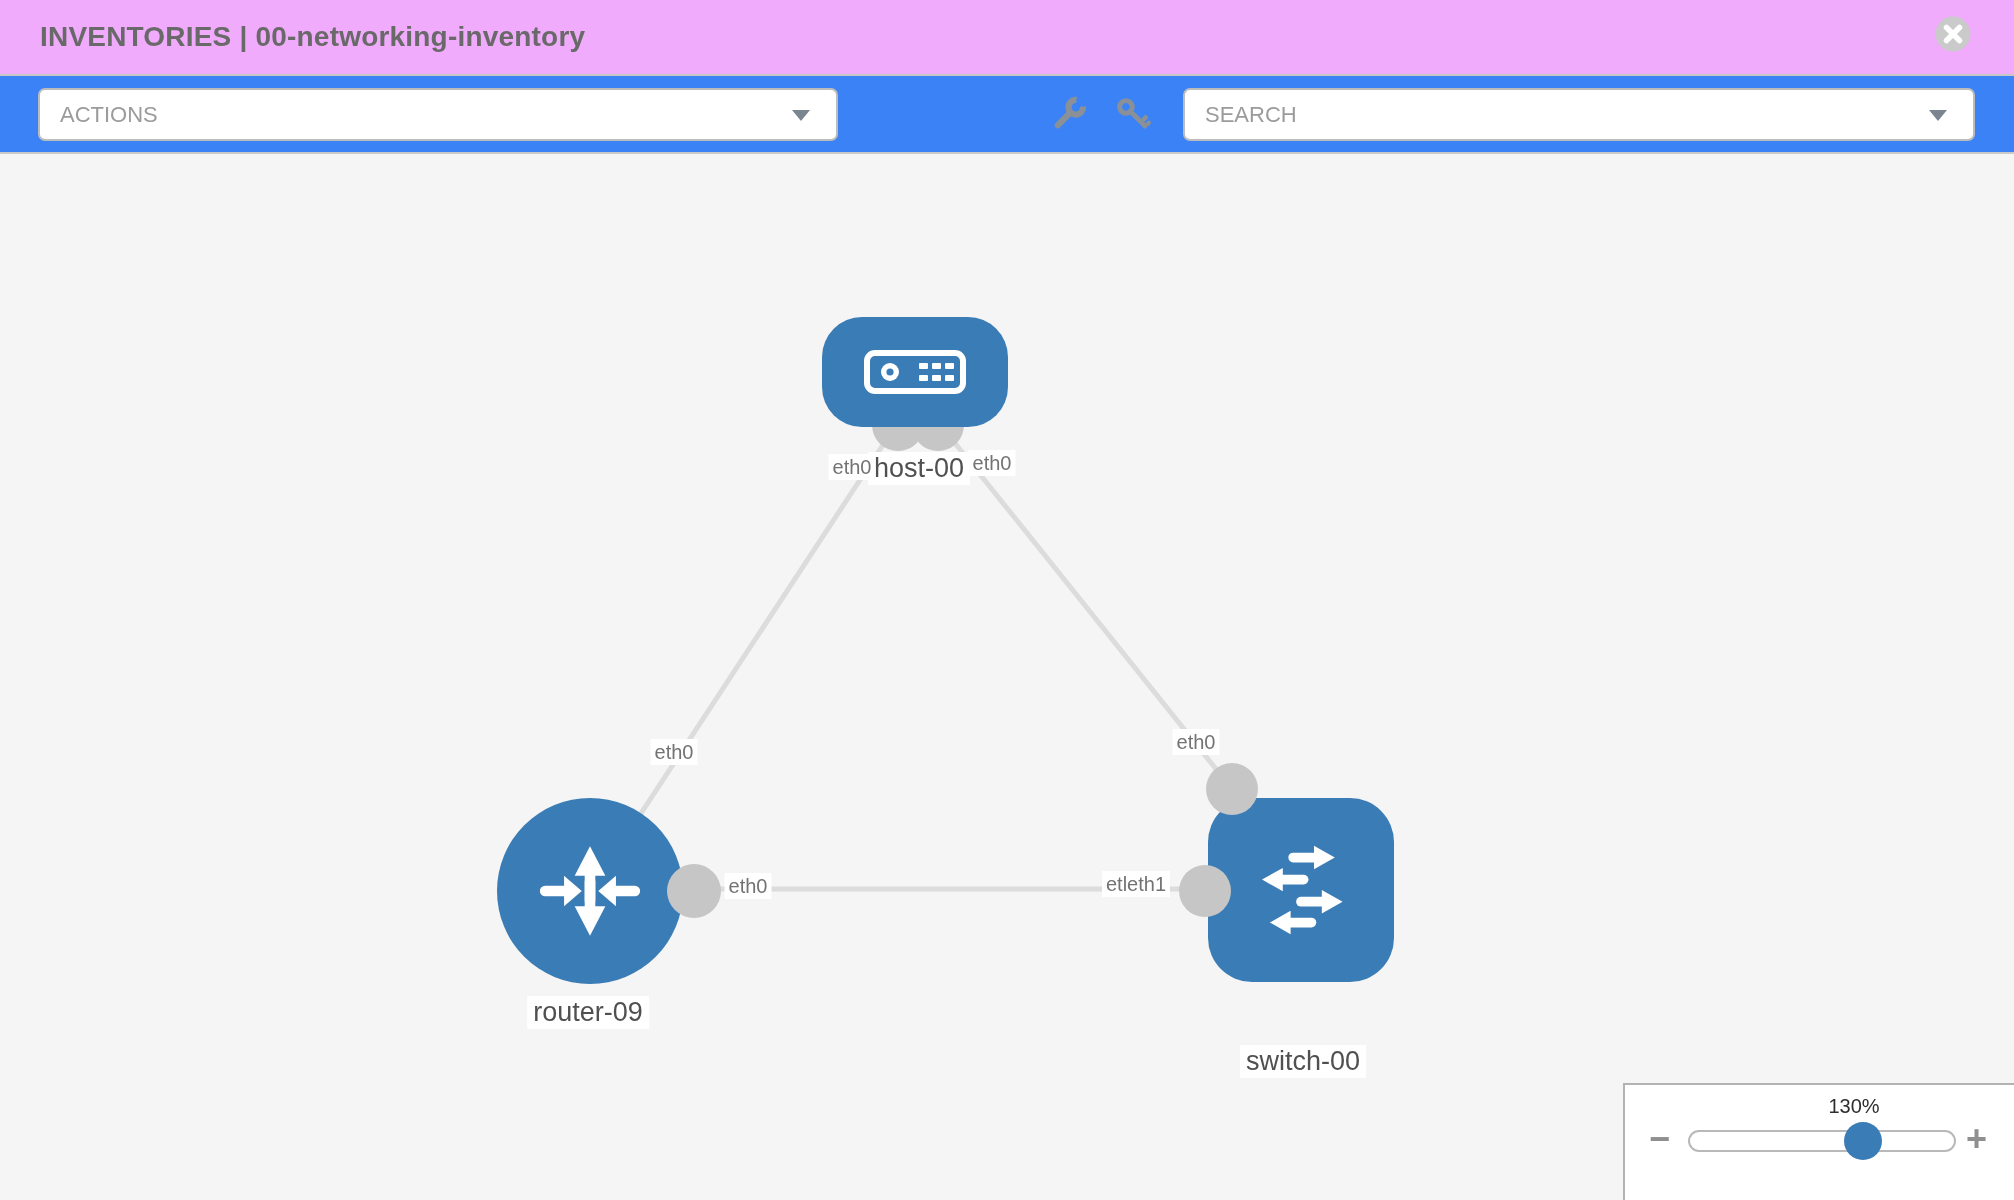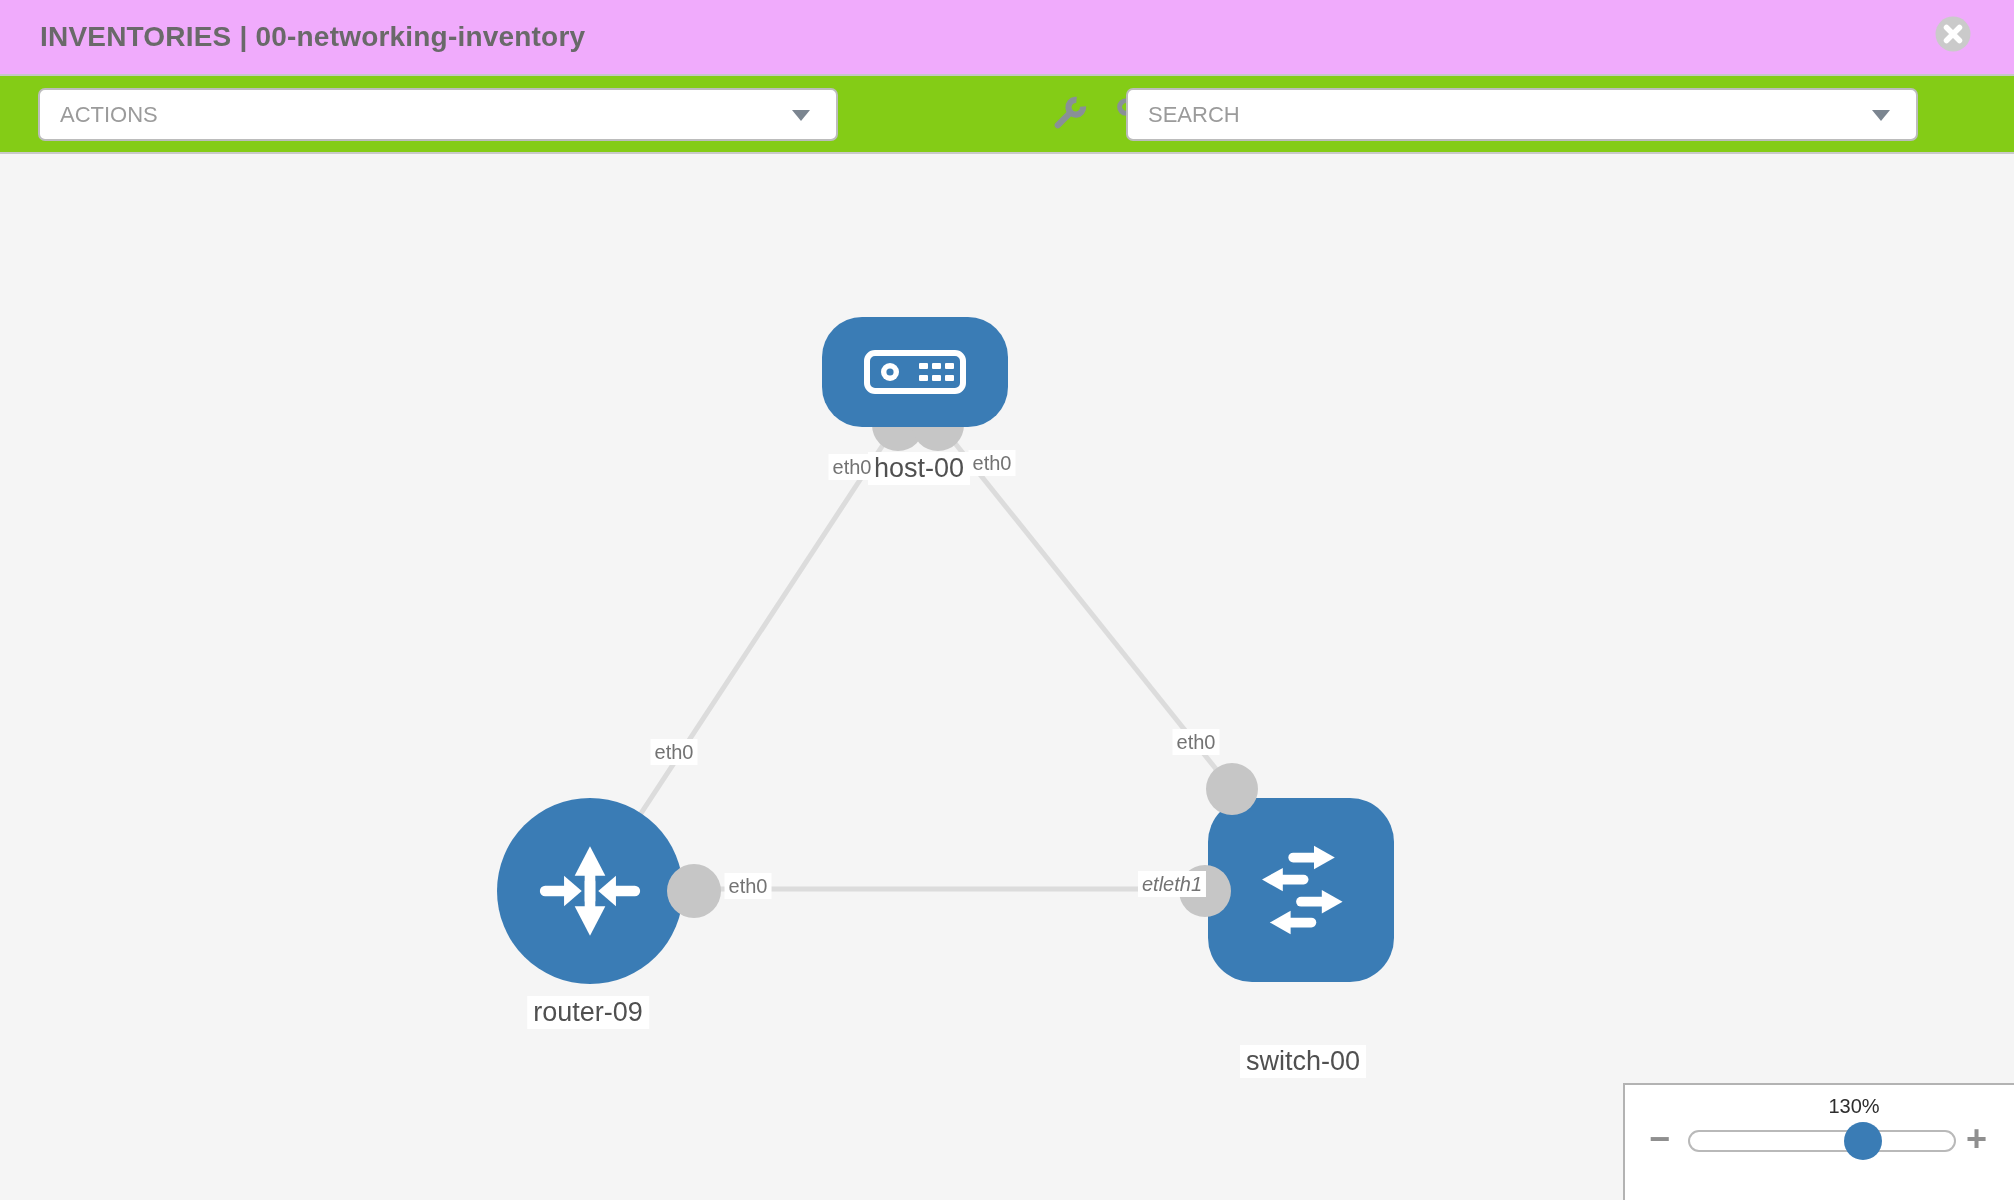--- a/index.html
+++ b/index.html
@@ -5,28 +5,28 @@
   * { margin:0; padding:0; box-sizing:border-box; }
   html,body { width:2014px; height:1200px; font-family:"Liberation Sans", sans-serif; background:#fff; }
   .app { position:relative; width:2014px; height:1200px; overflow:hidden; background:#fff; }
 
   
   .header { position:absolute; top:0; left:0; width:2014px; height:74px; background:#f0abfc; }
   .page-title { position:absolute; left:40px; top:0; line-height:74px; font-size:28px; font-weight:bold; color:#696969; letter-spacing:.2px; }
   .close-btn { position:absolute; right:42px; top:15px; width:38px; height:38px; cursor:pointer; }
 
   
-  .toolbar { position:absolute; top:74px; left:0; width:2014px; height:80px; background:#84cc16;
+  .toolbar { position:absolute; top:74px; left:0; width:2014px; height:80px; background:#3b82f6;
              border-top:2px solid #c6c6c6; border-bottom:2px solid #c9c9c9; }
   .select { position:absolute; top:12px; height:53px; background:#fff; border:2px solid #bcbcbc; border-radius:7px; cursor:pointer; }
   .select-label { position:absolute; left:20px; top:0; line-height:49px; font-size:22px; color:#9b9b9b; }
   .caret { position:absolute; right:26px; top:20px; width:0; height:0;
            border-left:9px solid transparent; border-right:9px solid transparent; border-top:11px solid #7b8590; }
   .actions-select { left:38px; width:800px; }
-  .search-select { left:1126px; width:792px; }
+  .search-select { left:1183px; width:792px; }
   .tool-icon { position:absolute; top:17px; width:44px; height:44px; cursor:pointer; }
   .tool-icon.wrench { left:1046px; }
   .tool-icon.key { left:1112px; }
 
   
   .canvas { position:absolute; top:154px; left:0; width:2014px; height:1046px; background:#f5f5f5; overflow:hidden; }
   .links-layer, .connector-overlay { position:absolute; left:0; top:0; pointer-events:none; }
   .links-layer { z-index:1; }
   .connector-overlay { z-index:3; }
   .link { stroke:#dcdcdc; stroke-width:5; }
@@ -166,21 +166,21 @@
 
     <div class="graph-label node-label" style="left:919px; top:287px;margin-top:11px;">host-00</div>
     <div class="graph-label node-label" style="left:588px; top:842px;">router-09</div>
     <div class="graph-label node-label" style="left:1303px; top:843px;margin-top:48px;">switch-00</div>
 
     <div class="graph-label iface-label" style="left:852px;  top:300px;">eth0</div>
     <div class="graph-label iface-label" style="left:992px;  top:296px;">eth0</div>
     <div class="graph-label iface-label" style="left:674px;  top:585px;">eth0</div>
     <div class="graph-label iface-label" style="left:1196px; top:575px;">eth0</div>
     <div class="graph-label iface-label" style="left:748px;  top:719px;">eth0</div>
-    <div class="graph-label iface-label" style="left:1172px; top:717px;font-style:italic;">etleth1</div>
+    <div class="graph-label iface-label" style="left:1136px; top:717px;">etleth1</div>
 
     <div class="zoom-panel">
       <div class="zoom-level">130%</div>
       <div class="zoom-minus">
         <span>−</span>
       </div>
       <div class="slider-track"></div>
       <div class="slider-thumb"></div>
       <div class="zoom-plus">
         <span>+</span>

